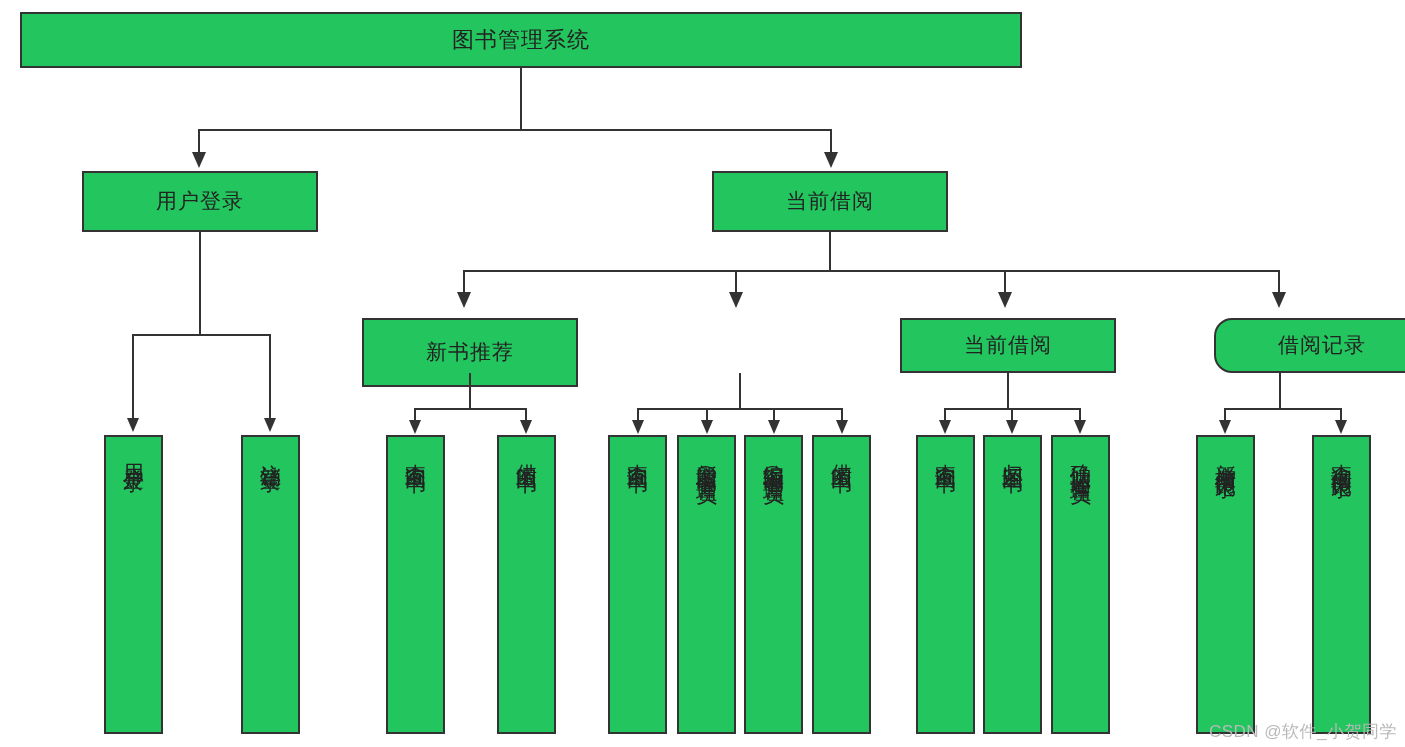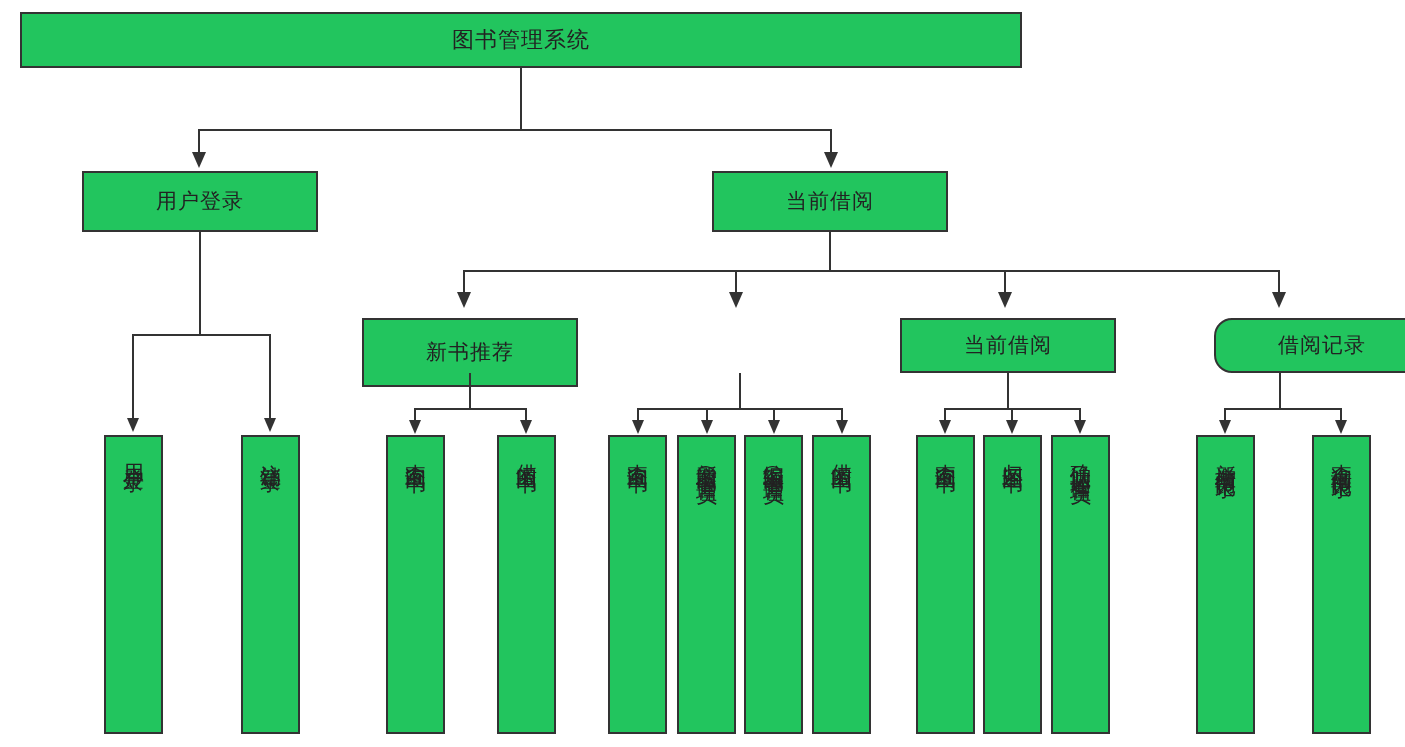--- a/index.html
+++ b/index.html
@@ -214,14 +214,15 @@
   <div class="line vline" style="left:1340px; top:408px; width:2px; height:14px;"></div>
   <div class="arrow small" style="left:1335px; top:420px;"></div>
 
   <div class="node vert" style="left:1196px; top:435px; width:59px; height:299px;">
     <span class="label">新增借阅记录</span>
   </div>
   <div class="node vert" style="left:1312px; top:435px; width:59px; height:299px;">
     <span class="label">查询借阅记录</span>
   </div>
 
+  <div id="watermark">CSDN @软件_小贺同学</div>
 
 </div>
 
 </body></html>

